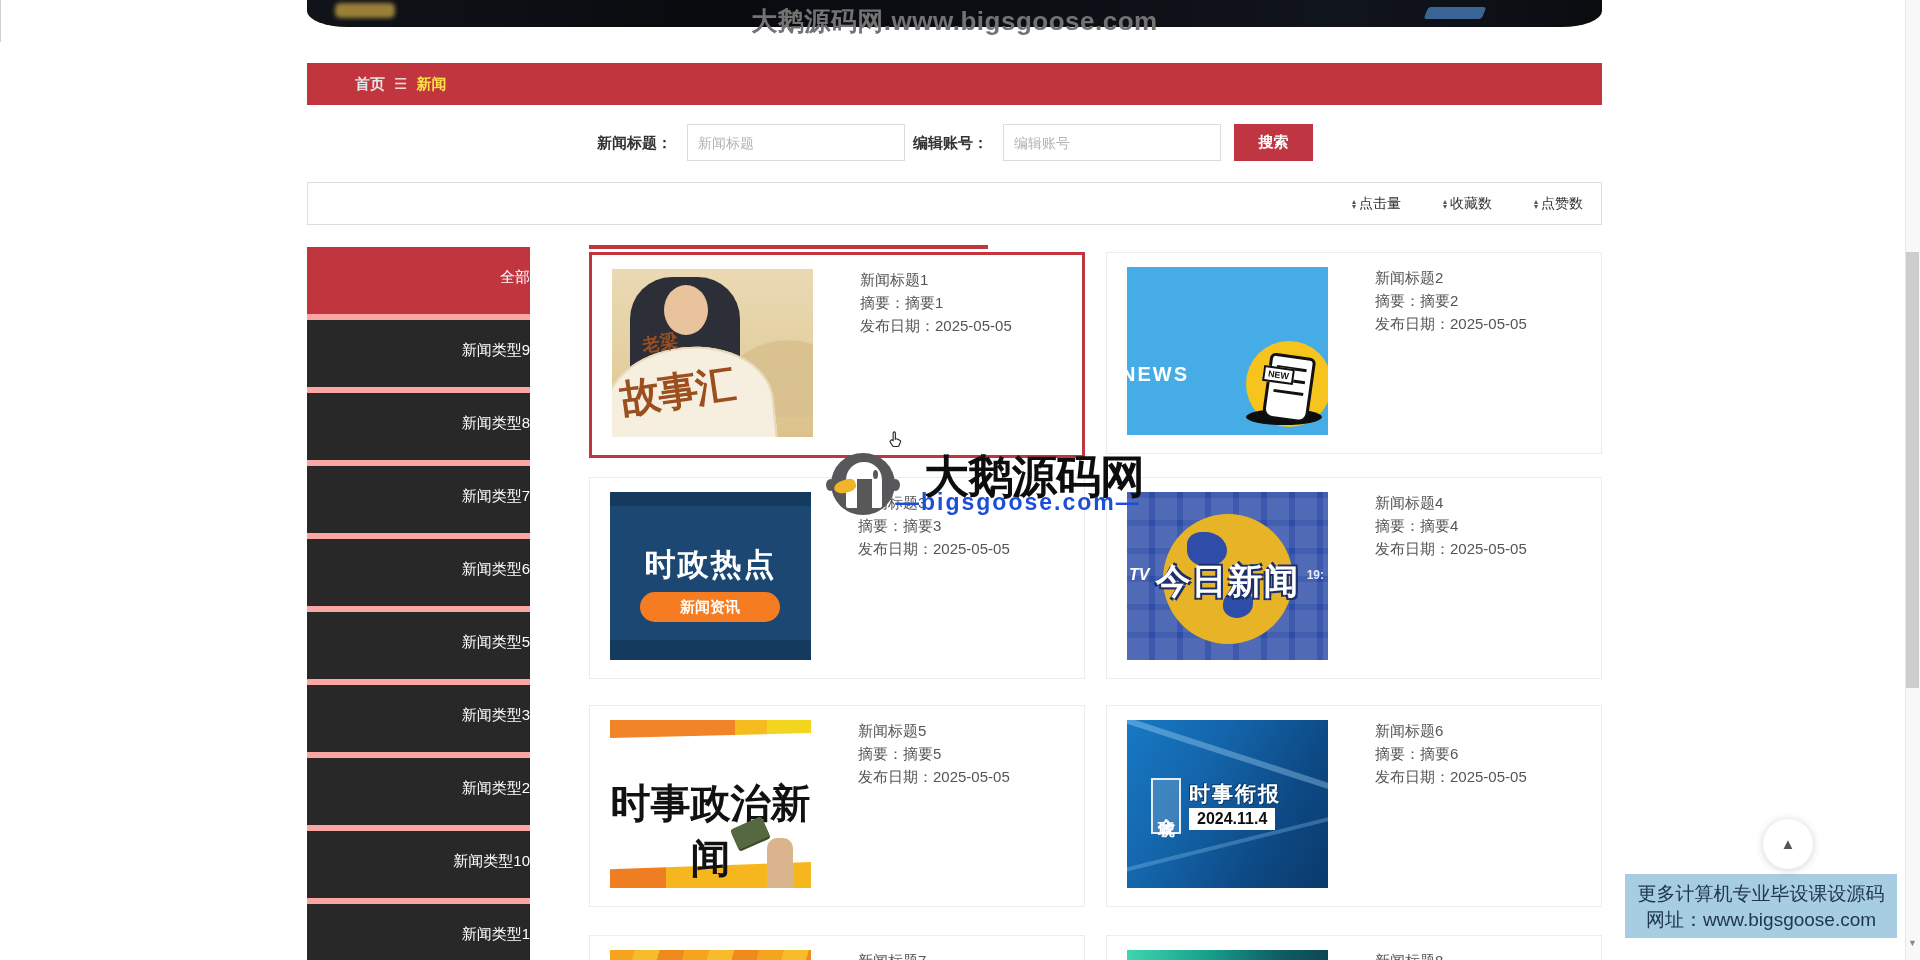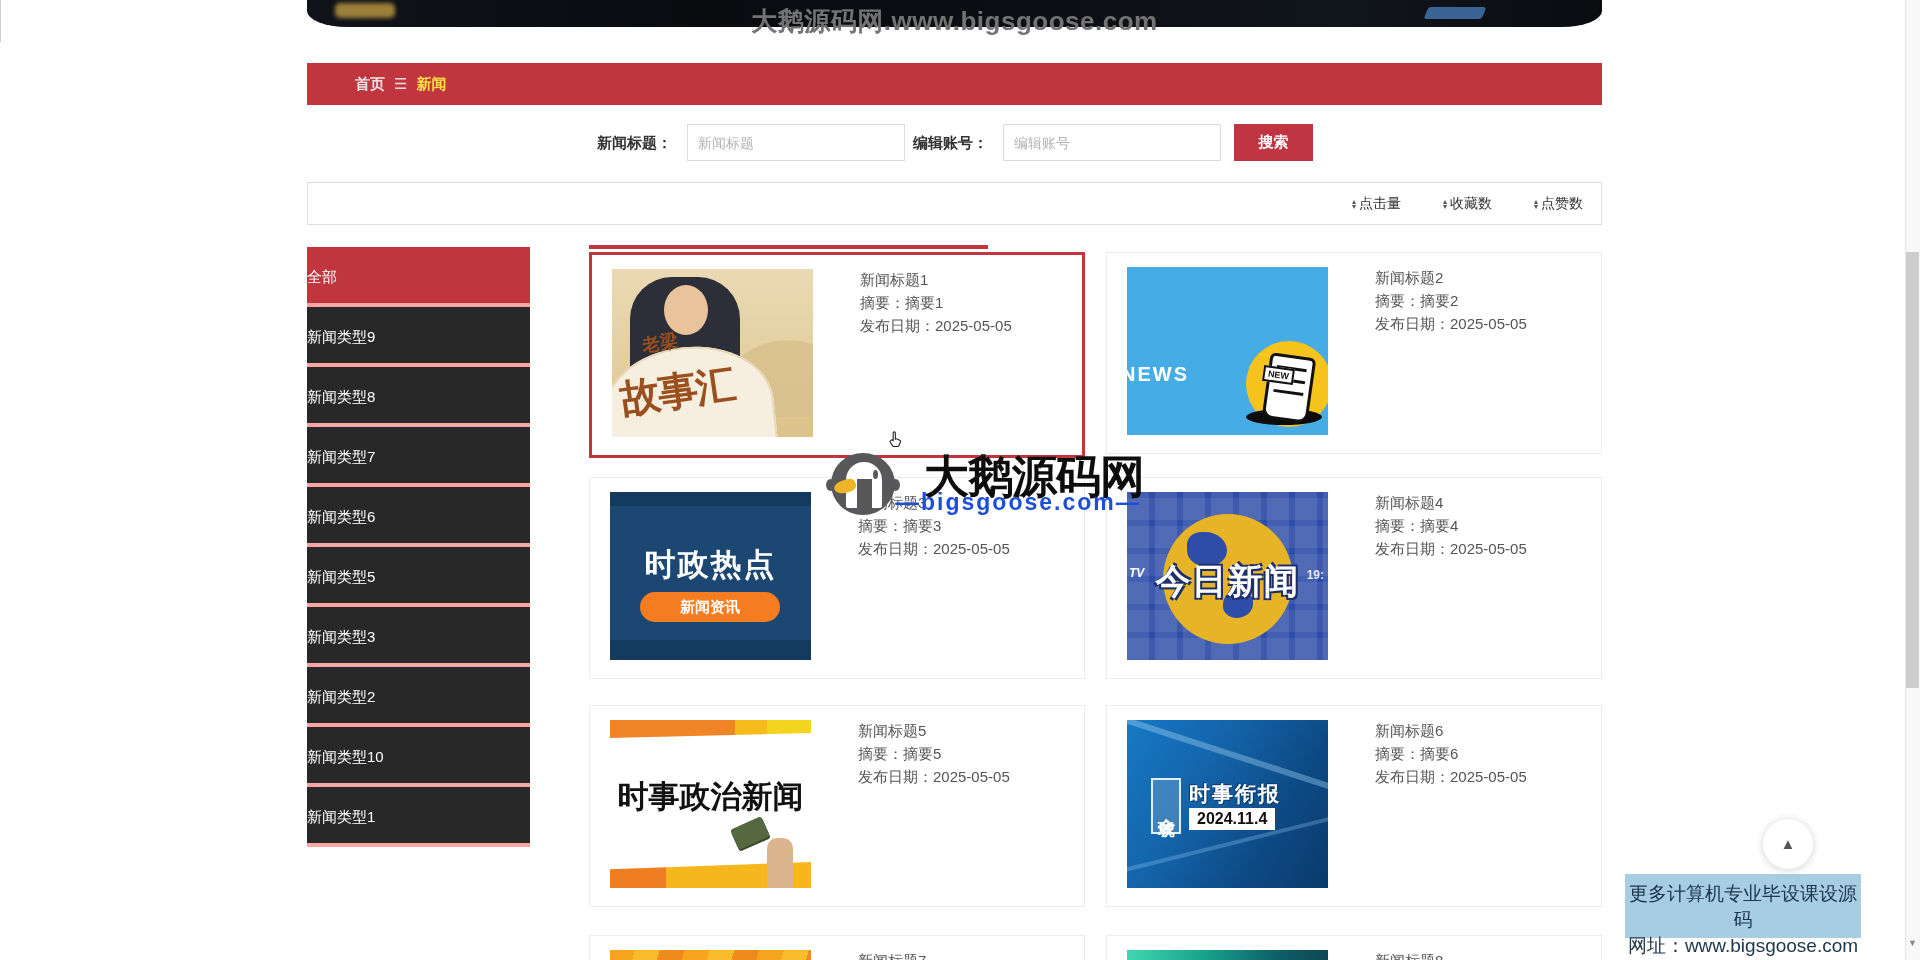--- a/index.html
+++ b/index.html
@@ -35,22 +35,22 @@
 
   
   .sort-bar { position:absolute; left:307px; top:182px; width:1295px; height:43px; background:#fff;
               border:1px solid #dedede; display:flex; align-items:center; justify-content:flex-end;
               gap:42px; padding-right:18px; }
   .sort-item { display:flex; align-items:center; gap:3px; font-size:14px; color:#333; cursor:pointer; }
   .caret { display:flex; flex-direction:column; font-size:8px; line-height:5px; color:#555; font-style:normal; }
 
   
   .sidebar { position:absolute; left:307px; top:247px; width:223px; }
-  .side-item { height:60px; line-height:60px; text-align:left; font-size:15px; color:#fff;
-               background:#282828; border-bottom:4px solid #fca5a5; cursor:pointer; }
+  .side-item { height:73px; line-height:60px; text-align:right; font-size:15px; color:#fff;
+               background:#282828; border-bottom:6px solid #fca5a5; cursor:pointer; }
   .side-item.active { background:#c1353f; font-weight:400; }
 
   
   .redline { position:absolute; left:589px; top:245px; width:399px; height:4px; background:#c1353f; }
   .card { position:absolute; width:496px; height:202px; background:#fff; border:1px solid #ececec; }
   .card.hl { border:3px solid #c1353f; height:206px; }
   .thumb { position:absolute; left:20px; top:14px; width:201px; height:168px; overflow:hidden; }
   .info { position:absolute; left:240px; top:16px;margin-left:28px; }
   .line { font-size:15px; color:#555; height:23px; }
 
@@ -92,30 +92,30 @@
 
   
   .v4 { background:#2e4da8;
         background-image:repeating-linear-gradient(90deg, rgba(255,255,255,.10) 0 22px, rgba(255,255,255,0) 22px 28px),
                          repeating-linear-gradient(0deg, rgba(255,255,255,.07) 0 22px, rgba(255,255,255,0) 22px 28px); }
   .v4 .globe { position:absolute; left:36px; top:22px; width:130px; height:130px; background:#e8b427; border-radius:50%; }
   .v4 .cont1 { position:absolute; left:60px; top:40px; width:40px; height:34px; background:#2e4da8; border-radius:40% 60% 50% 50%; }
   .v4 .cont2 { position:absolute; left:96px; top:100px; width:30px; height:26px; background:#2e4da8; border-radius:50% 40% 60% 50%; }
   .v4 .heading { position:absolute; width:100%; top:66px; text-align:center; color:#fff; font-weight:900; font-size:35px;
                  letter-spacing:1px; text-shadow:2px 2px 0 #1c2f6b, -2px 2px 0 #1c2f6b, 2px -2px 0 #1c2f6b; }
-  .v4 .tl { position:absolute; left:2px; top:74px; color:#fff; font-size:12px; font-weight:800; font-style:italic; }
+  .v4 .tl { position:absolute; left:2px; top:74px; color:#fff; font-size:16px; font-weight:800; font-style:italic; }
   .v4 .tr { position:absolute; right:4px; top:76px; color:#e8eaf5; font-size:12px; font-weight:700; }
 
   
   .v5 { background:#fff; }
   .v5 .stripe-t { position:absolute; left:0; top:0; width:100%; height:18px;
                   background:linear-gradient(90deg,#f08426 0 62%,#f6bc1d 62% 78%,#f3d41e 78% 100%); clip-path:polygon(0 0,100% 0,100% 72%,0 100%); }
   .v5 .stripe-b { position:absolute; left:0; bottom:0; width:100%; height:26px;
                   background:linear-gradient(90deg,#ef7d22 0 28%,#f6b71e 28% 100%); clip-path:polygon(0 28%,100% 0,100% 100%,0 100%); }
-  .v5 .heading { position:absolute; left:0; width:100%; top:56px; text-align:center; color:#111; font-weight:900; font-size:31px; }
+  .v5 .heading { position:absolute; left:0; width:100%; top:56px; text-align:center; color:#111; font-weight:900; font-size:40px; }
   .v5 .book { position:absolute; right:44px; bottom:44px; width:34px; height:22px; background:#55683f;
               border-radius:3px; transform:rotate(-24deg); box-shadow:0 2px 0 #39492a; }
   .v5 .person { position:absolute; right:18px; bottom:-6px; width:26px; height:56px; background:#d9b48c;
                 border-radius:10px 10px 0 0; }
 
   
   .v6 { background:linear-gradient(120deg,#1779c4 0%,#1465ab 35%,#0d4a85 70%,#0a3a6b 100%);
         background-blend-mode:screen; }
   .v6 .streak1 { position:absolute; left:-20px; top:30px; width:240px; height:6px; background:rgba(180,225,255,.35); transform:rotate(18deg); }
   .v6 .streak2 { position:absolute; left:-10px; top:120px; width:240px; height:4px; background:rgba(160,215,255,.28); transform:rotate(-14deg); }
@@ -138,21 +138,21 @@
   .goose .eye { position:absolute; right:17px; top:17px; width:5px; height:9px; background:#58585a; border-radius:50%; }
   .goose .beak { position:absolute; left:3px; top:27px; width:22px; height:13px; background:#f0b429;
                  border-radius:50% 40% 40% 60%; transform:rotate(-18deg); }
   .goose .ear-l { position:absolute; left:-5px; top:26px; width:9px; height:12px; background:#58585a; border-radius:50%; }
   .goose .ear-r { position:absolute; right:-5px; top:26px; width:9px; height:12px; background:#58585a; border-radius:50%; }
   .wm-site { position:absolute; left:924px; top:447px; font-size:45px; font-weight:900; color:#0d0d0d; letter-spacing:-1px; }
   .wm-domain { position:absolute; left:896px; top:489px; font-size:23px; font-weight:700; color:#1d4ed8; letter-spacing:2px;text-align:right; }
   .cursor { position:absolute; left:886px; top:430px; width:22px; height:22px; }
 
   
-  .promo { position:absolute; left:1625px; top:874px; width:236px; height:64px; background:#a7cde2;
+  .promo { position:absolute; left:1625px; top:874px; width:272px; height:64px; background:#a7cde2;
            text-align:center; padding-top:7px; font-size:19px; line-height:26px; color:#20384e; }
 
   
   .backtop { position:absolute; left:1763px; top:819px; width:50px; height:50px; border-radius:50%; background:#fff;
              box-shadow:0 1px 8px rgba(0,0,0,.18); text-align:center; line-height:50px; font-size:15px; color:#555;
              cursor:pointer; }
 
   
   .sb-track { position:absolute; right:0; top:0; width:15px; height:960px; background:#f8f8f8; border-left:1px solid #e6e6e6; }
   .sb-thumb { position:absolute; right:1px; top:252px; width:13px; height:436px; background:#cdcdcd; }

